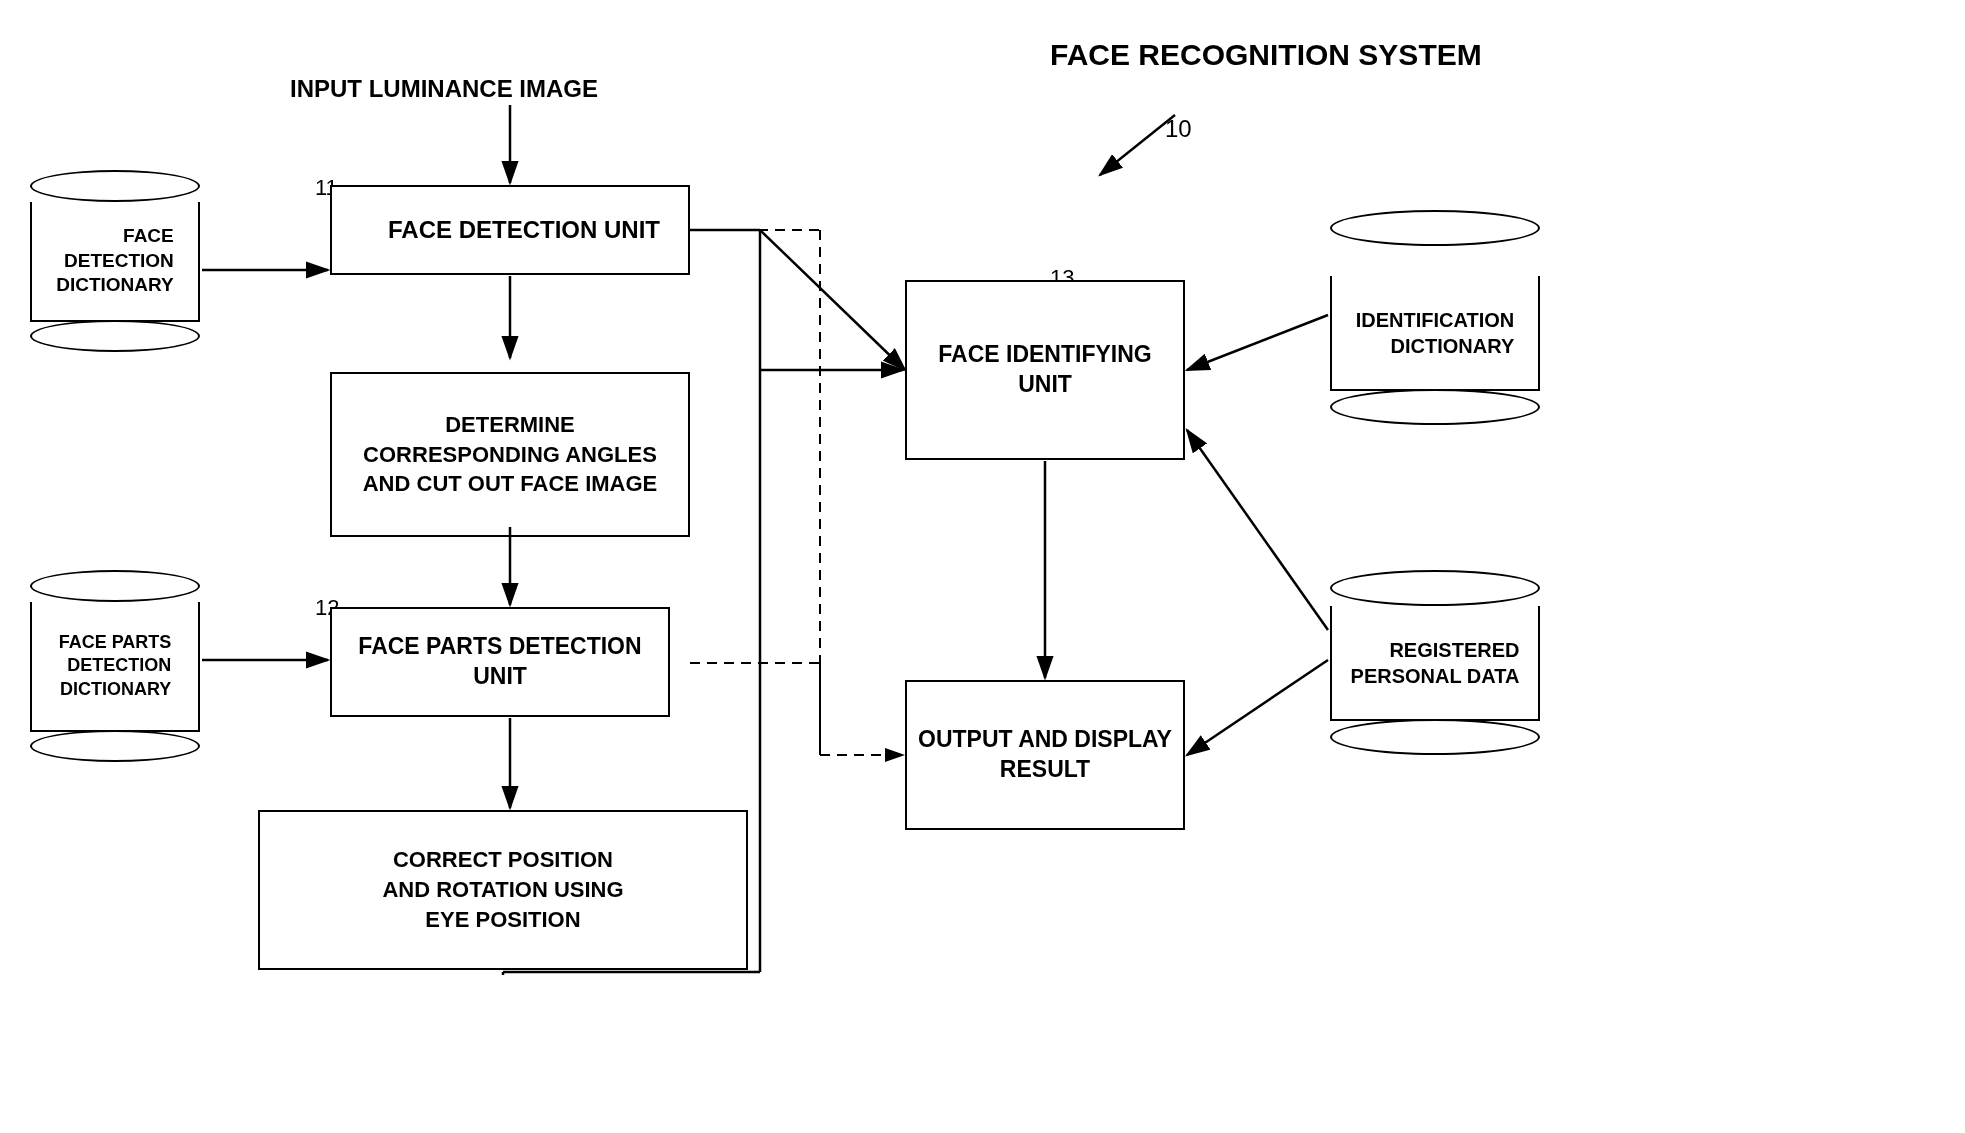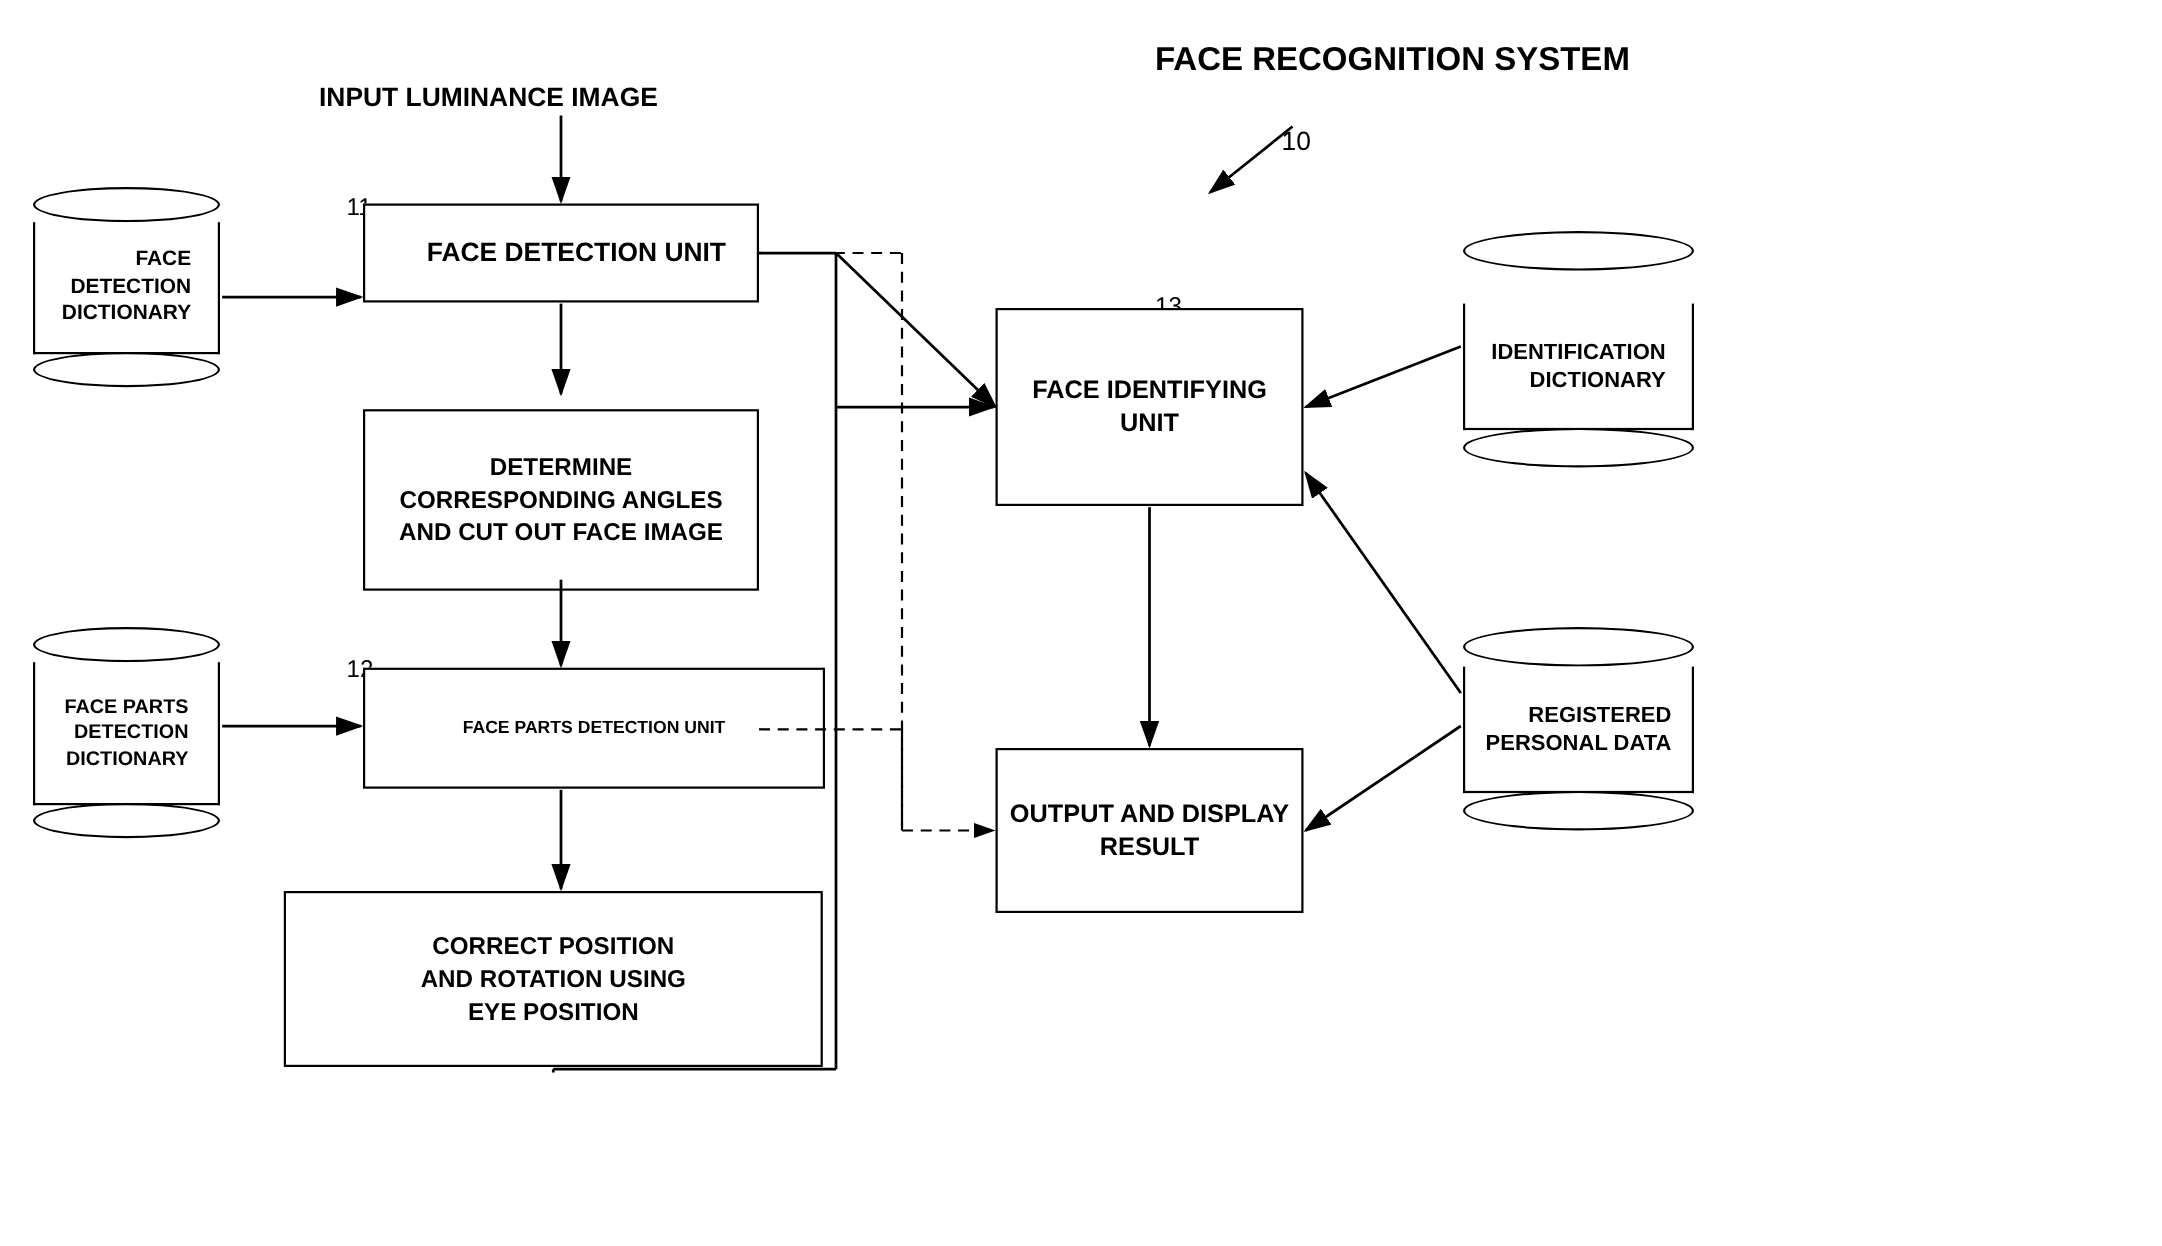--- a/index.html
+++ b/index.html
@@ -120,21 +120,21 @@
     <div class="cylinder-top" style="width:170px; height:32px;"></div>
     <div class="cylinder-body" style="width:170px; min-height:130px;">
       <span style="white-space:pre-line; font-size:18px; font-weight:bold;">FACE PARTS
 DETECTION
 DICTIONARY</span>
     </div>
     <div class="cylinder-bottom-cap" style="width:170px; height:32px; margin-top:-2px;"></div>
   </div>
 
   <div class="small-label" style="top: 595px; left: 315px; font-size:22px;">12</div>
-  <div class="box" style="top:607px; left:330px; width:420px; height:110px; font-size:16px;">FACE PARTS
+  <div class="box" style="top:607px; left:330px; width:340px; height:110px; font-size:23px;">FACE PARTS
 DETECTION UNIT</div>
 
   <div class="box" style="top:810px; left:258px; width:490px; height:160px; font-size:22px; line-height:1.35;text-align:center;">
     <span style="white-space:pre-line;">CORRECT POSITION
 AND ROTATION USING
 EYE POSITION</span>
   </div>
 
   <div class="small-label" style="top: 265px; left: 1050px; font-size:22px;">13</div>
   <div class="box" style="top:280px; left:905px; width:280px; height:180px; font-size:23px;">FACE

